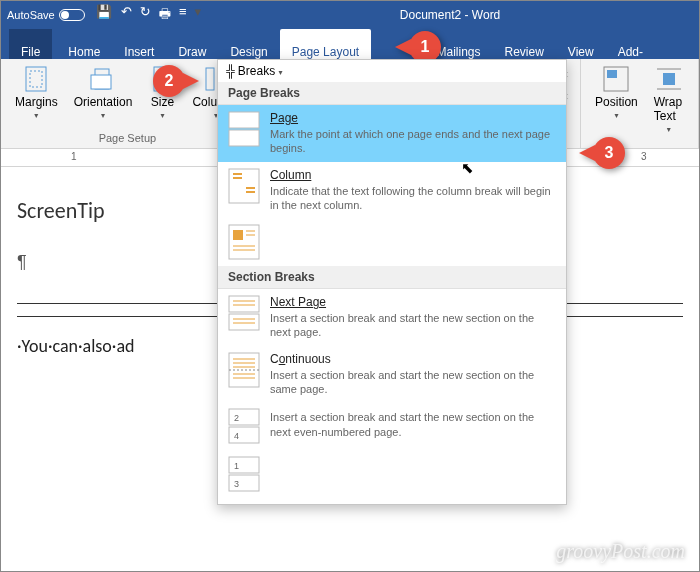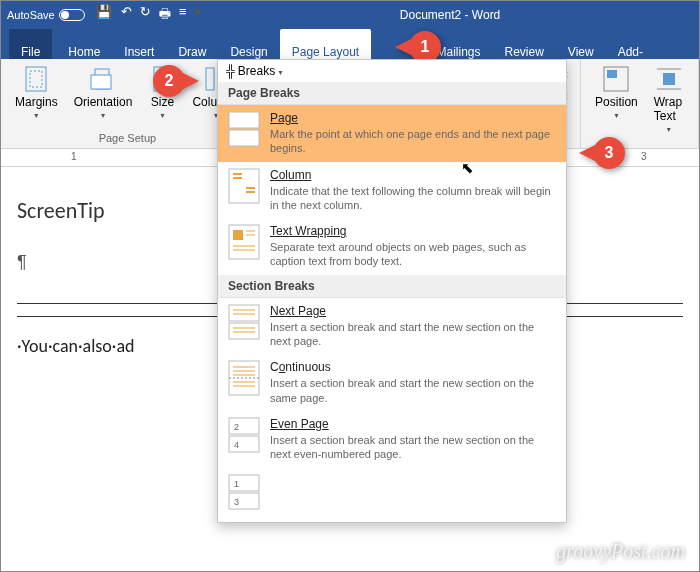--- a/index.html
+++ b/index.html
@@ -30,21 +30,21 @@
 .ruler { height:18px; background:#fff; border-bottom:1px solid #d4d4d4; position:relative; }
 .ruler-num { position:absolute; top:2px; font-size:10px; color:#666; }
 .doc-area { position:relative; padding:30px 16px; background:#fff; }
 .doc-h { font-size:22px; font-family:"Calibri",sans-serif; color:#333; }
 .pilcrow { font-size:18px; color:#555; margin-top:28px; }
 .rule-line { border-top:1px solid #333; border-bottom:1px solid #333; height:14px; margin:30px 0 18px; }
 .doc-body { font-size:18px; font-family:"Calibri",sans-serif; color:#222; }
 .breaks-menu { position:absolute; left:216px; top:58px; width:350px; background:#fff; border:1px solid #c6c6c6; box-shadow:0 4px 12px rgba(0,0,0,0.25); z-index:50; padding-bottom:6px; }
 .menu-header { background:#f0f0f0; padding:4px 10px; font-weight:bold; font-size:12px; color:#444; border-bottom:1px solid #e0e0e0; }
 .menu-item { display:flex; gap:10px; padding:6px 10px; }
-.menu-item.hover { background:#fdba74; }
+.menu-item.hover { background:#7dd3fc; }
 .menu-text { flex:1; }
 .menu-title { font-size:12px; color:#222; text-decoration:underline; text-decoration-color:transparent; }
 .menu-title .u { text-decoration:underline; }
 .menu-desc { font-size:11px; color:#666; margin-top:2px; line-height:1.3; }
 .callout { position:absolute; border-radius:50%; background:#e84b3c; color:#fff; font-weight:bold; font-size:16px; display:flex; align-items:center; justify-content:center; filter:drop-shadow(2px 2px 3px rgba(0,0,0,0.4)); }
 .callout::before { content:""; position:absolute; width:0; height:0; }
 .c1 { width:32px; height:32px; left:408px; top:30px; }
 .c1::before { left:-14px; top:8px; border-top:8px solid transparent; border-bottom:8px solid transparent; border-right:16px solid #e84b3c; }
 .c2 { width:32px; height:32px; left:152px; top:64px; }
 .c2::before { right:-14px; top:8px; border-top:8px solid transparent; border-bottom:8px solid transparent; border-left:16px solid #e84b3c; }
@@ -231,24 +231,20 @@
 
   <div class="menu-item">
     <svg class="mi">
         <rect x="1" y="1" width="30" height="34" fill="#fff" stroke="#bbb"></rect>
         <rect x="5" y="6" width="10" height="10" fill="#e8a33d"></rect>
         <line x1="18" y1="7" x2="27" y2="7" stroke="#e8a33d"></line>
         <line x1="18" y1="11" x2="27" y2="11" stroke="#e8a33d"></line>
         <line x1="5" y1="22" x2="27" y2="22" stroke="#e8a33d"></line>
         <line x1="5" y1="26" x2="27" y2="26" stroke="#e8a33d"></line>
       </svg>
-    <div class="menu-text">
-      <div class="menu-title"><span class="u">Text Wrapping</span></div>
-      <div class="menu-desc">Separate text around objects on web pages, such as caption text from body text.</div>
-    </div>
   </div>
 
   <div class="menu-header">Section Breaks</div>
 
   <div class="menu-item">
     <svg class="mi">
         <rect x="1" y="1" width="30" height="16" fill="#fff" stroke="#bbb"></rect>
         <line x1="5" y1="6" x2="27" y2="6" stroke="#e8a33d"></line>
         <line x1="5" y1="10" x2="27" y2="10" stroke="#e8a33d"></line>
         <rect x="1" y="19" width="30" height="16" fill="#fff" stroke="#bbb"></rect>
@@ -278,21 +274,20 @@
   </div>
 
   <div class="menu-item">
     <svg class="mi">
         <rect x="1" y="1" width="30" height="16" fill="#fff" stroke="#bbb"></rect>
         <text x="6" y="13" font-size="9" fill="#666">2</text>
         <rect x="1" y="19" width="30" height="16" fill="#fff" stroke="#bbb"></rect>
         <text x="6" y="31" font-size="9" fill="#666">4</text>
       </svg>
     <div class="menu-text">
-      <div class="menu-title"><span class="u">Even Page</span></div>
       <div class="menu-desc">Insert a section break and start the new section on the next even-numbered page.</div>
     </div>
   </div>
 
   <div class="menu-item">
     <svg class="mi">
         <rect x="1" y="1" width="30" height="16" fill="#fff" stroke="#bbb"></rect>
         <text x="6" y="13" font-size="9" fill="#666">1</text>
         <rect x="1" y="19" width="30" height="16" fill="#fff" stroke="#bbb"></rect>
         <text x="6" y="31" font-size="9" fill="#666">3</text>

